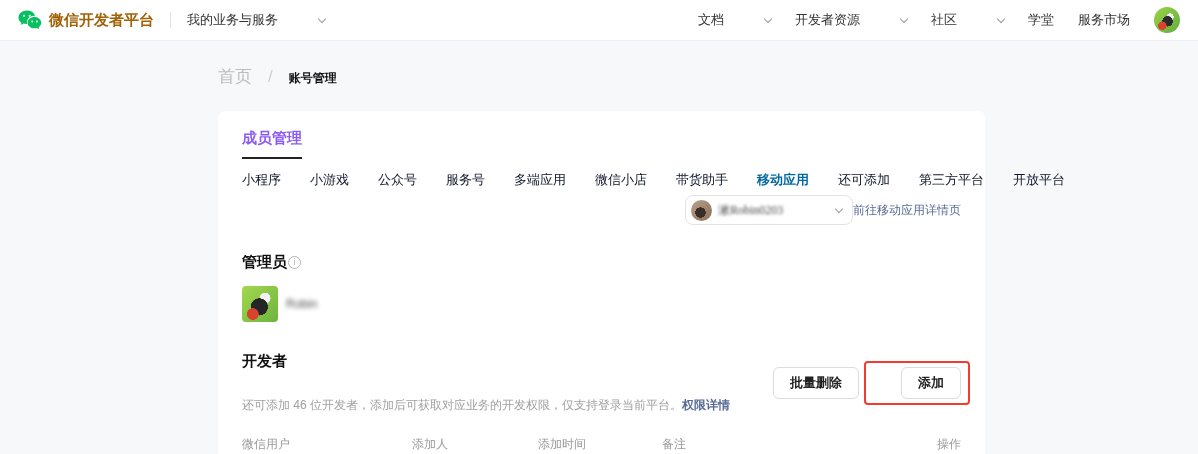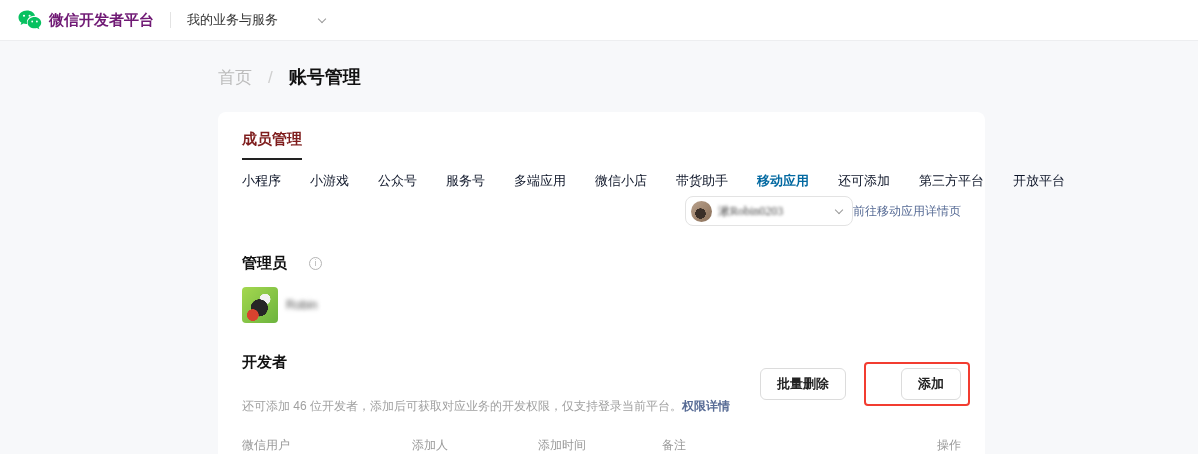--- a/index.html
+++ b/index.html
@@ -16,21 +16,21 @@
     color:#1a1a1a;
     font-size:13px;
   }
   
   .topbar{
     height:40px;background:#fff;display:flex;align-items:center;
     padding:0 18px;box-shadow:0 1px 0 rgba(0,0,0,0.04);
     position:relative;z-index:2;
   }
   .brand{display:flex;align-items:center;gap:7px;}
-  .brand-name{font-size:15px;font-weight:bold;color:#701a75;}
+  .brand-name{font-size:15px;font-weight:bold;color:#a16207;}
   .topbar-divider{width:1px;height:16px;background:#e3e3e3;margin:0 16px;}
   .nav-item{display:flex;align-items:center;color:#333;font-size:13px;cursor:pointer;white-space:nowrap;gap:35px;}
   .nav-right{margin-left:auto;display:flex;align-items:center;gap:24px;}
   .chev{
     display:inline-block;width:6px;height:6px;
     border-right:1.2px solid #9a9a9a;border-bottom:1.2px solid #9a9a9a;
     transform:rotate(45deg);margin-left:6px;margin-top:-3px;
   }
   .avatar-round{
     width:26px;height:26px;border-radius:50%;flex:0 0 auto;
@@ -38,28 +38,28 @@
       radial-gradient(circle at 32% 72%, #d8432f 0 16%, transparent 17%),
       radial-gradient(circle at 52% 55%, #2b2b2b 0 26%, transparent 27%),
       radial-gradient(circle at 62% 38%, #efefef 0 15%, transparent 16%),
       linear-gradient(135deg,#9ed34a,#5fae3d);
   }
   
   .container{width:767px;margin-left:218px;}
   .breadcrumb{margin-top:25px;font-size:17px;display:flex;align-items:baseline;gap:16px;}
   .crumb-home{color:#bcbcbc;}
   .crumb-sep{color:#cfcfcf;}
-  .crumb-current{font-weight:bold;color:#111;font-size:18px;}
+  .crumb-current{font-weight:bold;color:#111;font-size:12px;}
   
   .card{
     margin-top:23px;background:#fff;border-radius:8px;
     padding:18px 24px 24px 24px;height:400px;
   }
   .card-title{
-    display:inline-block;font-size:15px;font-weight:bold;color:#7f1d1d;
+    display:inline-block;font-size:15px;font-weight:bold;color:#8b5cf6;
     padding-bottom:9px;border-bottom:2px solid #222;
   }
   .tabs{display:flex;gap:29px;margin-top:12px;flex-wrap:nowrap;}
   .tab{font-size:13px;color:#0f172a;cursor:pointer;white-space:nowrap;}
   .tab.active{color:#0369a1;font-weight:bold;}
   
   .selector-row{margin-top:6px;display:flex;align-items:center;justify-content:flex-end;font-family:Liberation Serif, serif;}
   .account-select{
     width:168px;height:30px;border:1px solid #e3e3e3;border-radius:8px;
     display:flex;align-items:center;padding:0 10px 0 5px;cursor:pointer;background:#fff;
@@ -69,42 +69,42 @@
     background:
       radial-gradient(circle at 45% 60%, #3a2f28 0 30%, transparent 31%),
       linear-gradient(135deg,#b9a18c,#8a6f58);
   }
   .account-select .acc-name{
     margin-left:6px;font-size:12px;color:#444;filter:blur(1.4px);
     flex:1;overflow:hidden;white-space:nowrap;
   }
   .link{color:var(--link-blue);cursor:pointer;font-size:12px;}
   
-  .section-title{font-size:15px;font-weight:bold;color:#111;display:flex;align-items:center;gap:22px;}
+  .section-title{font-size:15px;font-weight:bold;color:#111;display:flex;align-items:center;gap:1px;}
   .admin-section{margin-top:28px;}
   .info-icon{
     width:13px;height:13px;border:1px solid #b5b5b5;border-radius:50%;
     color:#b5b5b5;font-size:9px;line-height:11px;text-align:center;
     font-weight:normal;display:inline-block;
   }
   .member{display:flex;align-items:center;gap:8px;margin-top:14px;}
   .member-avatar{
     width:36px;height:36px;border-radius:4px;flex:0 0 auto;
     background:
       radial-gradient(circle at 30% 78%, #d8432f 0 15%, transparent 16%),
       radial-gradient(circle at 48% 58%, #262626 0 30%, transparent 31%),
       radial-gradient(circle at 64% 34%, #f2f2f2 0 16%, transparent 17%),
       linear-gradient(135deg,#a4d84f,#6cb43e);
   }
   .member-name{font-size:12px;color:#555;filter:blur(2px);}
   
   .dev-section{margin-top:30px;display:flex;justify-content:space-between;align-items:center;}
   .dev-desc{margin-top:26px;font-size:12px;color:#a0a0a0;text-align:right;}
   .dev-desc .link{font-weight:bold;}
-  .dev-actions{display:flex;align-items:center;gap:27px;}
+  .dev-actions{display:flex;align-items:center;gap:14px;}
   .btn{
     background:#fff;border:1px solid #dcdcdc;border-radius:6px;
     padding:6px 16px;font-size:13px;font-weight:bold;color:#222;cursor:pointer;
     font-family:inherit;white-space:nowrap;
   }
   .add-wrap{position:relative;display:inline-block;padding-left:28px;}
   .red-box{
     position:absolute;inset:-6px -9px;border:2px solid var(--highlight-red);
     border-radius:4px;pointer-events:none;
   }
@@ -133,20 +133,41 @@
         <circle fill="#fff" cx="18.9" cy="11.5" r="0.9"></circle>
       </svg>
     </span>
     <span class="brand-name">微信开发者平台</span>
   </div>
   <div class="topbar-divider"></div>
   <div class="nav-item">
     <span>我的业务与服务</span>
     <span class="chev"></span>
   </div>
+  <div class="nav-right">
+    <div class="nav-item">
+      <span>文档</span>
+      <span class="chev"></span>
+    </div>
+    <div class="nav-item">
+      <span>开发者资源</span>
+      <span class="chev"></span>
+    </div>
+    <div class="nav-item">
+      <span>社区</span>
+      <span class="chev"></span>
+    </div>
+    <div class="nav-item">
+      <span>学堂</span>
+    </div>
+    <div class="nav-item">
+      <span>服务市场</span>
+    </div>
+    <div class="avatar-round"></div>
+  </div>
 </div>
 
 <div class="container">
   <div class="breadcrumb">
     <span class="crumb-home">首页</span>
     <span class="crumb-sep">/</span>
     <span class="crumb-current">账号管理</span>
   </div>
 
   <div class="card">

